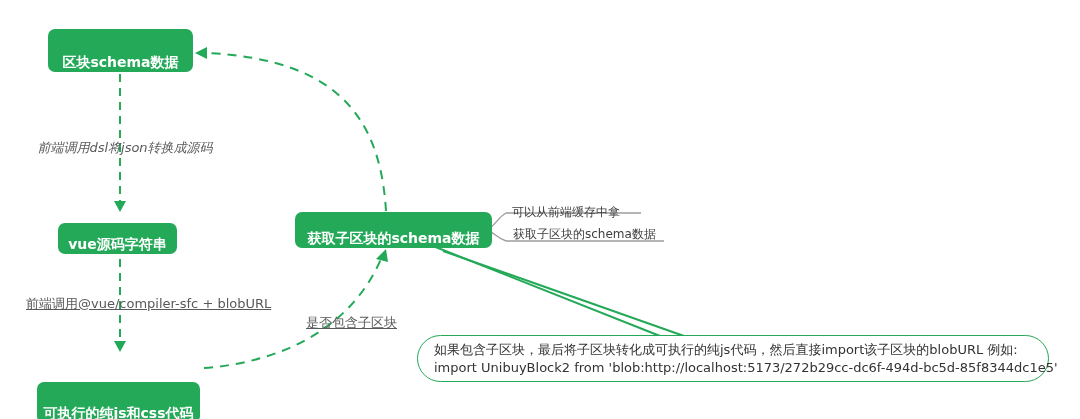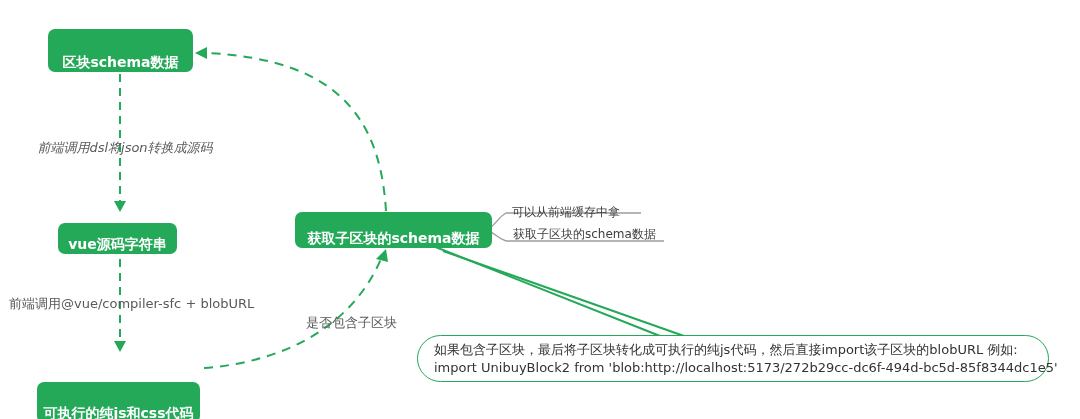--- a/index.html
+++ b/index.html
@@ -39,22 +39,22 @@
   .node-executable     { left: 37px;  top: 353px; width: 163px; height: 41px; margin-top: 29px; }
   .node-child-schema   { left: 295px; top: 212px; width: 197px; height: 36px; font-size: 14px; }
 
   .edge-label {
     position: absolute;
     color: var(--gray-text);
     font-size: 13px;
     white-space: nowrap;
   }
   .label-dsl      { left: 25px;  top: 139px; width: 200px; text-align: center; font-style: italic; }
-  .label-compiler { left: 9px;  top: 295px; }
-  .label-contains { left: 306px; top: 314px; }
+  .label-compiler { left: 26px;  top: 295px; text-decoration: underline; }
+  .label-contains { left: 306px; top: 314px; text-decoration: underline; }
 
   .annotation {
     position: absolute;
     color: var(--dark-text);
     font-size: 12px;
     white-space: nowrap;
   }
   .annotation-from-cache { left: 512px; top: 204px; }
   .annotation-from-api   { left: 513px; top: 226px; }
 

